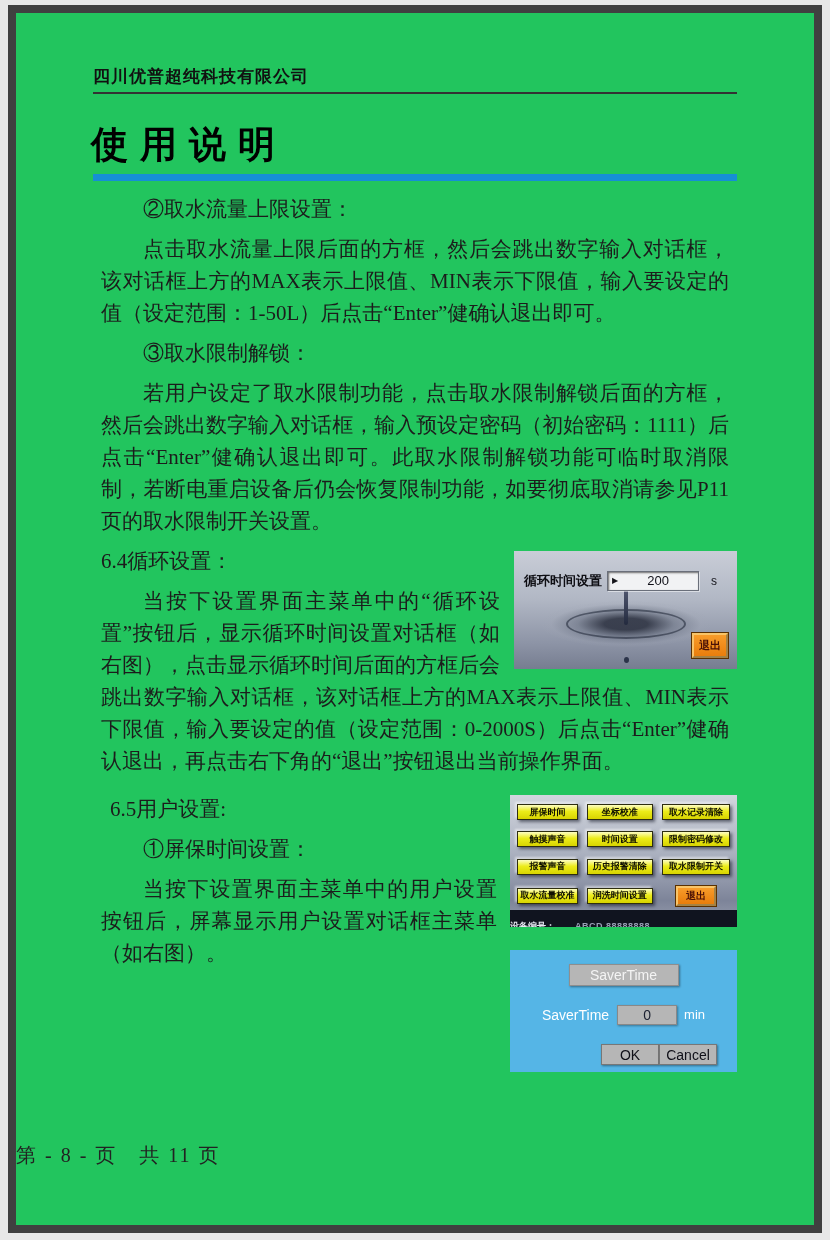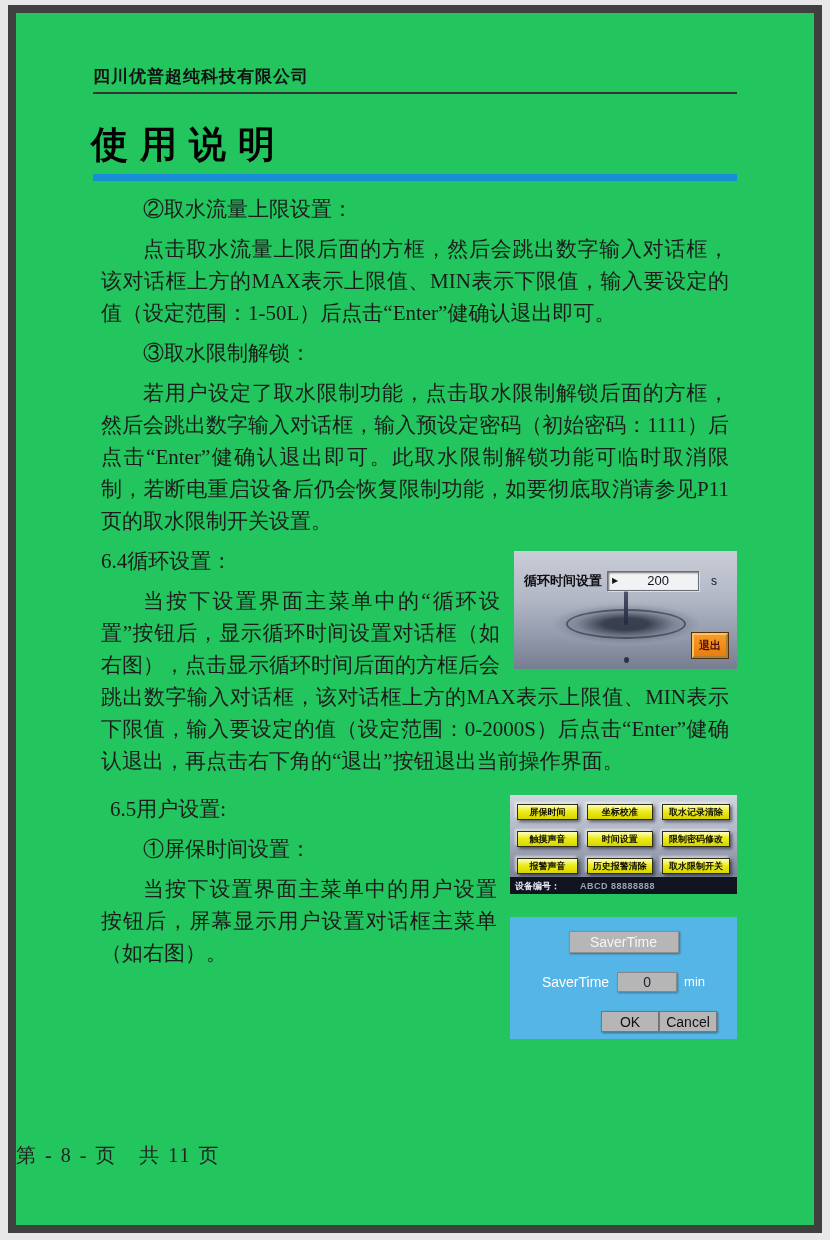--- a/index.html
+++ b/index.html
@@ -54,35 +54,35 @@
     display:flex; align-items:center; }
   .cycle-tri { font-size:8px; color:#14141a; margin-left:4px; line-height:1; }
   .cycle-val { flex:1; text-align:center; font-size:13px; color:#101018; }
   .cycle-unit { margin-left:12px; font-size:12px; color:#14141a; }
   .exit-btn {
     position:absolute; right:9px; bottom:11px; width:36px; height:25px;
     background:linear-gradient(180deg,#f89c2a,#e87d0c); color:#4a1006;
     font-size:11px; font-weight:bold; font-family:"Liberation Sans", sans-serif;
     border:2px outset #f8c468; outline:1px solid #5a3000; cursor:pointer; padding:0; line-height:1; }
   .fig-stack { float:right; width:227px; margin:2px 0 8px 13px; }
-  .fig-menu { float:none; width:227px; height:99px; padding:9px 7px 21px 7px;
+  .fig-menu { float:none; width:227px; height:132px; padding:9px 7px 21px 7px;
     background:linear-gradient(180deg,#d2d6de 0%,#aab0bf 45%,#7d8499 80%,#9aa0b0 100%); }
   .menu-grid { display:grid; grid-template-columns:1fr 1.08fr 1.12fr;
     column-gap:9px; row-gap:11px; align-items:center; height:100%; }
   .ybtn {
     height:16px; width:100%; padding:0 1px; white-space:nowrap; overflow:hidden;
     background:linear-gradient(180deg,#fdfdc4 0%,#ecec1a 45%,#d8d400 100%);
     border:1px solid #2e2e10; color:#101000; font-weight:bold; font-size:9px;
     font-family:"Liberation Sans", sans-serif; line-height:1; cursor:pointer;
     box-shadow:2px 2px 3px rgba(15,18,35,.55), -2px -2px 2px rgba(255,255,255,.55); }
   .menu-exit-cell { display:flex; justify-content:center; }
   .exit-btn.small { position:static; width:40px; height:20px; font-size:10px; }
   .device-strip { position:absolute; left:0; right:0; bottom:0; height:17px;
-    background:#10141f; color:#e6e9f2; display:flex; align-items:center;
-    font-size:9px; font-weight:bold; padding-left:5px; }
+    background:#10141f; color:#e6e9f2; display:flex; align-items:flex-start;
+    font-size:9px; font-weight:bold; }
   .device-val { color:#9aa2b6; font-weight:bold; margin-left:20px; letter-spacing:.5px; }
   .fig-saver { float:none; width:227px; height:122px; margin-top:23px;
     background:#55b5e6; display:flex; flex-direction:column; align-items:center; }
   .saver-title { margin-top:14px; width:110px; height:22px; background:#b6b6b6;
     border:1px solid #8e8e8e; box-shadow:1px 1px 2px rgba(0,0,0,.4);
     color:#f4f4f4; font-size:14px; text-align:center; line-height:20px; }
   .saver-row { margin-top:13px; display:flex; align-items:center; }
   .saver-label { color:#fff; font-size:14px; }
   .saver-input { margin-left:8px; width:60px; height:20px; background:#b6b6b6;
     border:1px solid #888; box-shadow:1px 1px 2px rgba(0,0,0,.35);

